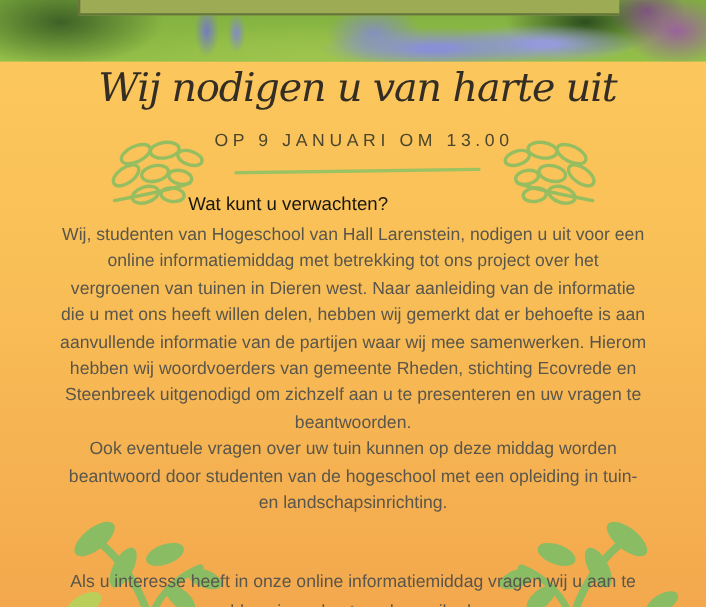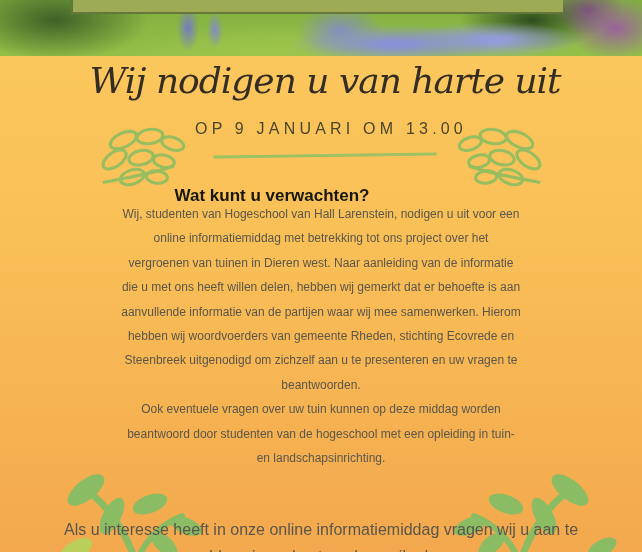--- a/index.html
+++ b/index.html
@@ -50,35 +50,35 @@
   }
   .divider-line{
     position:absolute;left:213px;top:154px;width:224px;height:3px;
     background:#9cc262;border-radius:2px;
     transform:rotate(-0.8deg);
   }
   .leaf-sketch{position:absolute;top:126px;width:140px;height:66px;}
   .leaf-sketch.left{left:93px;}
   .leaf-sketch.right{left:410px;transform:scaleX(-1);}
   .section-heading{
-    position:absolute;left:0;width:516px;margin:14px;
+    position:absolute;left:0;width:516px;margin:4px;
     text-align:center;
-    font-size:17px;font-weight:700;color:#17160f;
+    font-size:17px;font-weight:400;color:#17160f;
     z-index:3;
   }
   .heading-1{top:172px;}
   .heading-2{top:484px;}
   .body-text{
     position:absolute;left:0;width:642px;margin:0;
     padding:0 10px;box-sizing:border-box;
     text-align:center;white-space:pre-line;
     color:#5a564b;
     z-index:3;
   }
-  .body-1{top:202px;font-size:12px;line-height:24.4px;}
+  .body-1{top:202px;font-size:16px;line-height:24.4px;}
   .body-2{top:516px;font-size:16px;line-height:27px;}
   
   .leaf-bottom{position:absolute;bottom:-6px;z-index:1;}
   .leaf-bottom.left{left:24px;}
   .leaf-bottom.right{left:422px;}
 </style>
 </head>
 <body>
 
 <div class="poster">

